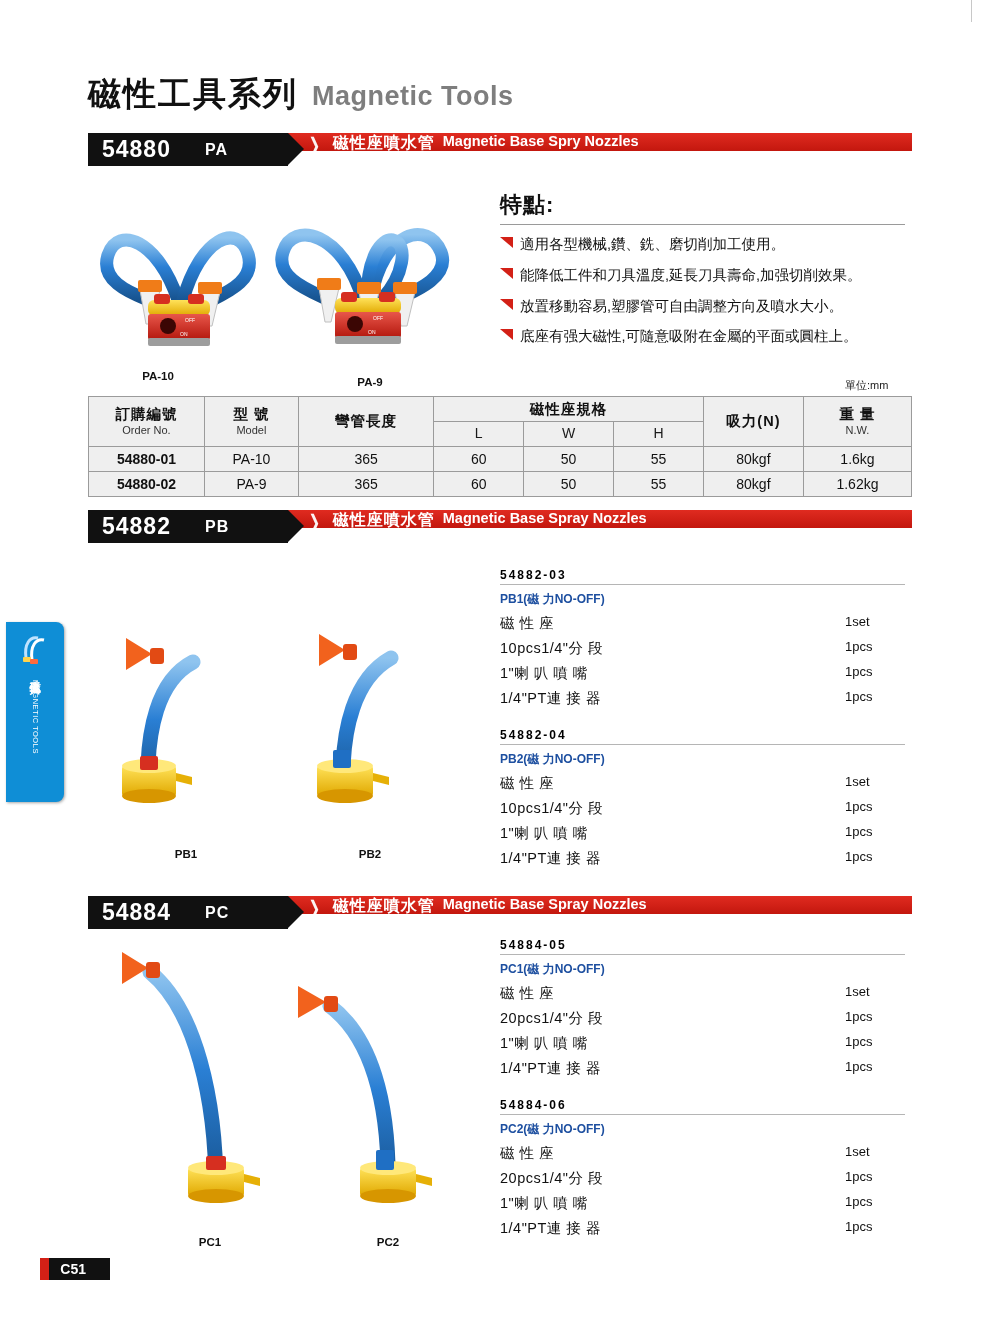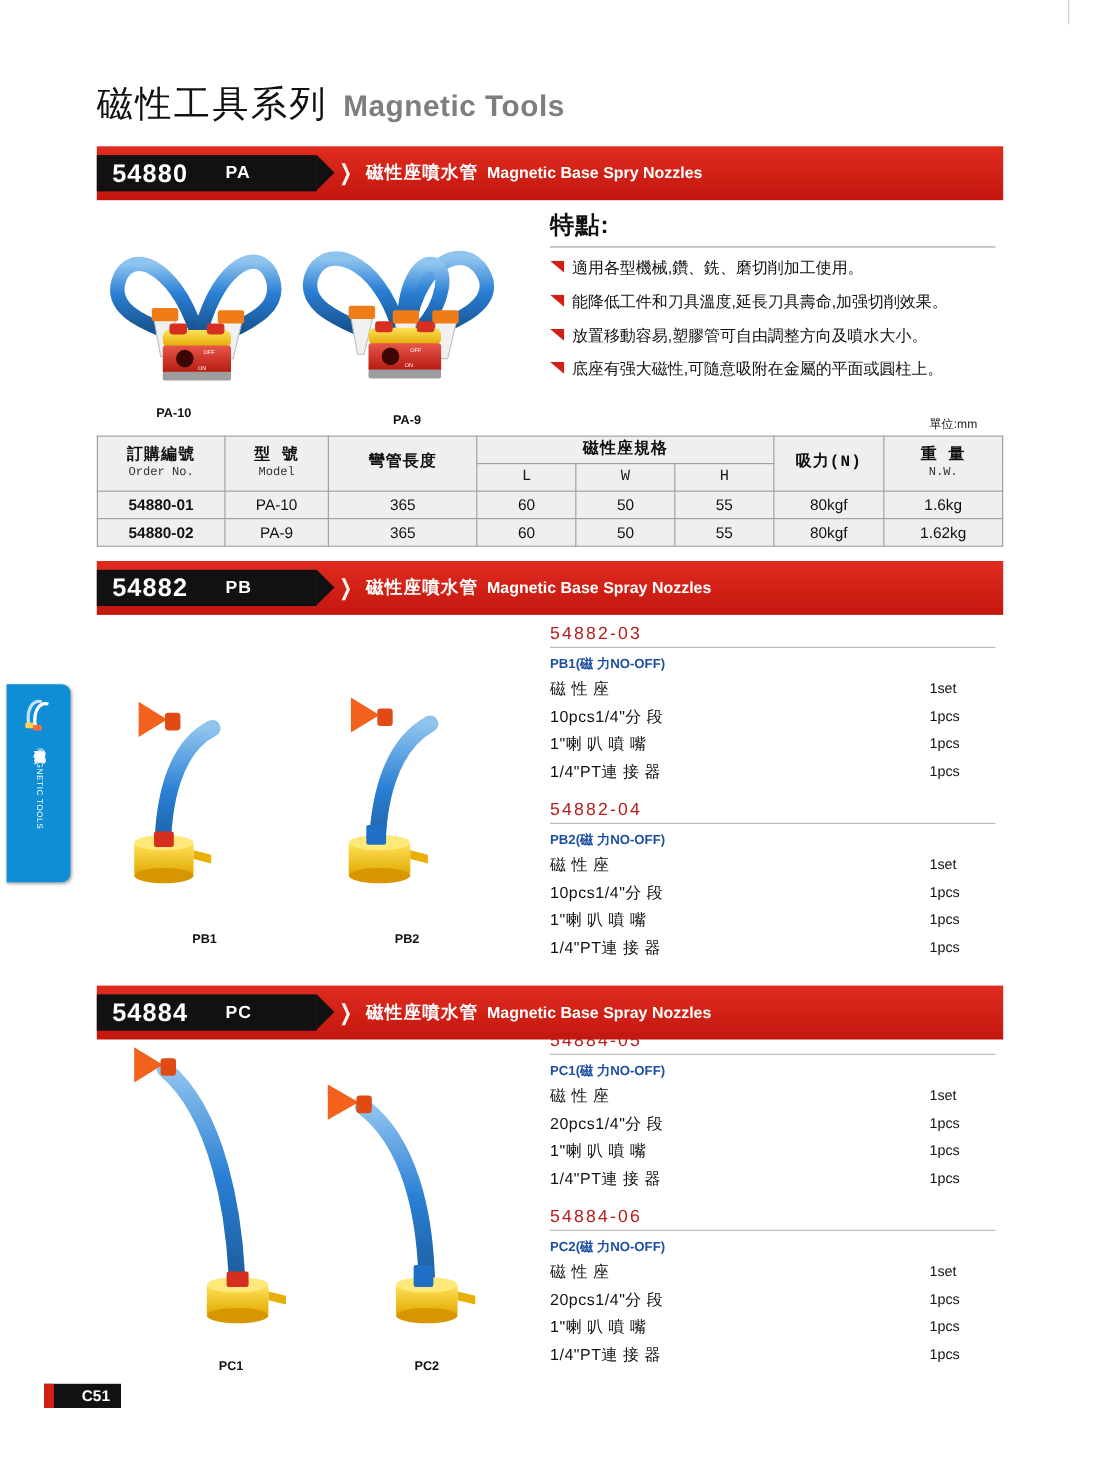--- a/index.html
+++ b/index.html
@@ -35,40 +35,40 @@
   .title-row {
     position: absolute;
     left: 88px;
     top: 72px;
     display: flex;
     align-items: baseline;
     gap: 14px;
   }
   .title-cn {
     font-size: 33px;
-    font-weight: normal;
+    font-weight: bold;
     letter-spacing: 2px;
     color: #111;
   }
   .title-en {
     font-size: 27px;
     font-weight: bold;
     color: #7e7e7e;
     letter-spacing: 0.5px;
   }
 
   
   .sec-bar {
     position: absolute;
     left: 88px;
     width: 824px;
-    height: 49px;
+    height: 18px;
     background: linear-gradient(to bottom, #e02b20, #c3170e);
     display: flex;
-    align-items: center;
+    align-items: flex-start;
   }
   .sec-bar .blackblock {
     position: relative;
     background: #111111;
     height: 33px;
     width: 200px;
     display: flex;
     align-items: center;
     padding-left: 14px;
     box-sizing: border-box;
@@ -171,21 +171,20 @@
   }
   .spec-table th, .spec-table td {
     border: 1px solid #9b9b9b;
     text-align: center;
     background: #efefef;
   }
   .spec-table th {
     font-weight: normal;
     padding: 3px 2px;
     line-height: 1.25;
-    font-family: Liberation Mono, monospace;
   }
   .spec-table th .cn {
     display: block;
     font-size: 14.5px;
     font-weight: bold;
     letter-spacing: 1px;
     color: #111;
   }
   .spec-table th .en {
     display: block;
@@ -205,23 +204,23 @@
     position: absolute;
     font-size: 11.5px;
     font-weight: bold;
     color: #111;
     text-align: center;
   }
 
   
   .partlist { position: absolute; width: 405px; }
   .pl-code {
-    font-size: 16px;
-    font-weight: normal;
-    color: #b91c1c;
+    font-size: 12px;
+    font-weight: bold;
+    color: #000000;
     letter-spacing: 2px;
   }
   .pl-rule {
     border-bottom: 1px solid #b5b5b5;
     margin-top: 2px;
     margin-bottom: 6px;
   }
   .pl-model {
     font-size: 12px;
     color: #1d4fa0;
@@ -285,21 +284,21 @@
   .footer {
     position: absolute;
     left: 40px;
     top: 1258px;
     width: 70px;
     height: 22px;
     background: #111111;
     display: flex;
     align-items: center;
     justify-content: flex-end;
-    padding-right: 10px;
+    padding-right: 24px;
     box-sizing: border-box;
   }
   .footer .pg {
     color: #ffffff;
     font-size: 14px;
     font-weight: bold;
   }
   .footer .redbar {
     position: absolute;
     left: 0; top: 0;

